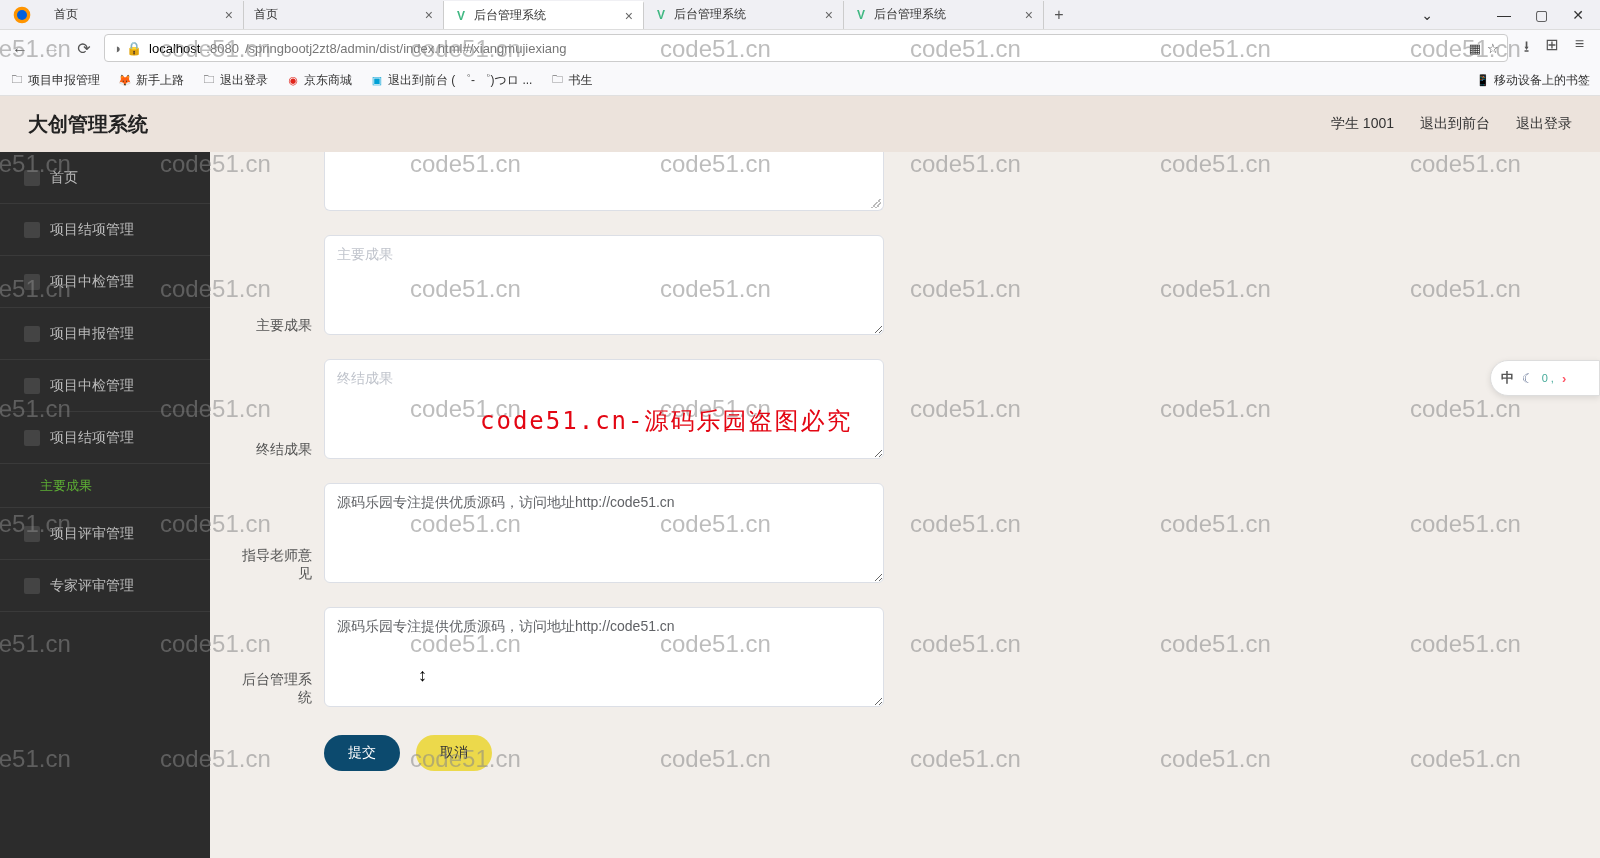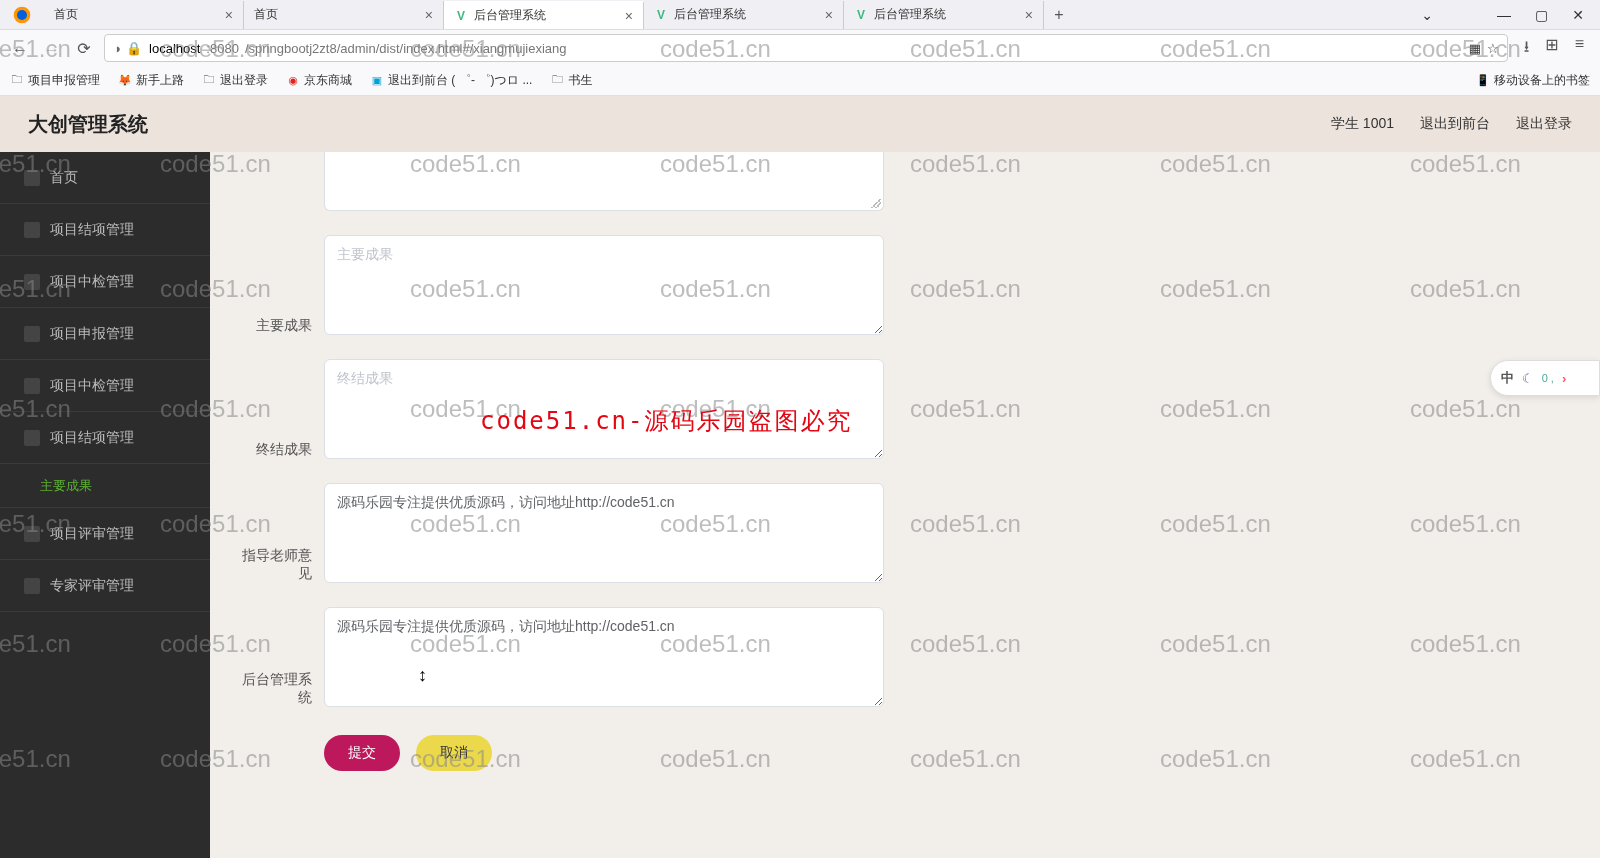--- a/index.html
+++ b/index.html
@@ -47,21 +47,21 @@
 
 .form-row { display: flex; margin-top: 24px; align-items: flex-end; }
 .form-label { width: 72px; text-align: right; font-size: 14px; color: #555; padding-top: 10px; flex-shrink: 0; }
 .form-ta { margin-left: 12px; width: 560px; min-height: 100px; border: 1px solid #dcdfe6; border-radius: 6px; padding: 10px 12px; font-size: 14px; color: #606266; background: #fff; resize: both; font-family: inherit; position: relative; }
 .form-ta::placeholder { color: #c0c4cc; }
 .stub-ta { margin-left: 84px; width: 560px; height: 60px; border: 1px solid #dcdfe6; border-bottom-left-radius: 6px; border-bottom-right-radius: 6px; background: #fff; border-top: none; margin-top: -1px; position: relative; }
 .resize-handle { position: absolute; right: 2px; bottom: 2px; width: 10px; height: 10px; background: linear-gradient(135deg, transparent 50%, #bbb 50%, #bbb 60%, transparent 60%, transparent 70%, #bbb 70%, #bbb 80%, transparent 80%); }
 
 .btn-row { display: flex; gap: 16px; margin-top: 28px; margin-left: 84px; }
 .btn { height: 36px; padding: 0 24px; border-radius: 18px; border: none; font-size: 14px; cursor: pointer; }
-.btn.primary { background: #be185d; color: #fff; }
+.btn.primary { background: #0c4a6e; color: #fff; }
 .btn.cancel { background: #e6e23c; color: #333; background: #ecd94b; }
 
 .float-widget { position: absolute; right: 0; top: 360px; width: 110px; height: 36px; background: #fff; border: 1px solid #ddd; border-radius: 18px 0 0 18px; display: flex; align-items: center; padding: 0 10px; gap: 8px; font-size: 13px; color: #555; box-shadow: 0 2px 6px rgba(0,0,0,0.1); z-index: 60; }
 .float-widget .ch { font-weight: bold; }
 .float-widget .moon { color: #5b6b8f; }
 .float-widget .num { color: #4a9; font-size: 11px; }
 .float-widget .arr { color: #f56; font-weight: bold; }
 
 .cursor-resize { position: absolute; left: 418px; top: 665px; font-size: 18px; z-index: 70; }
 </style>

